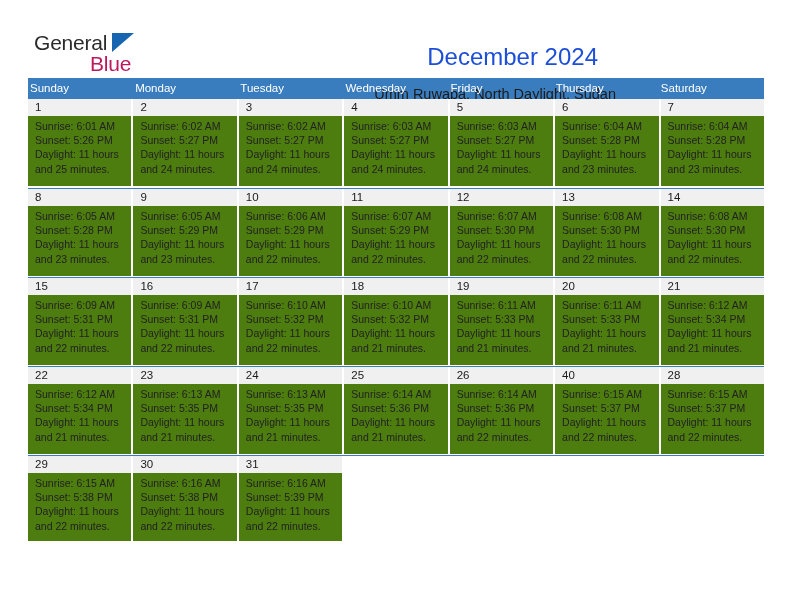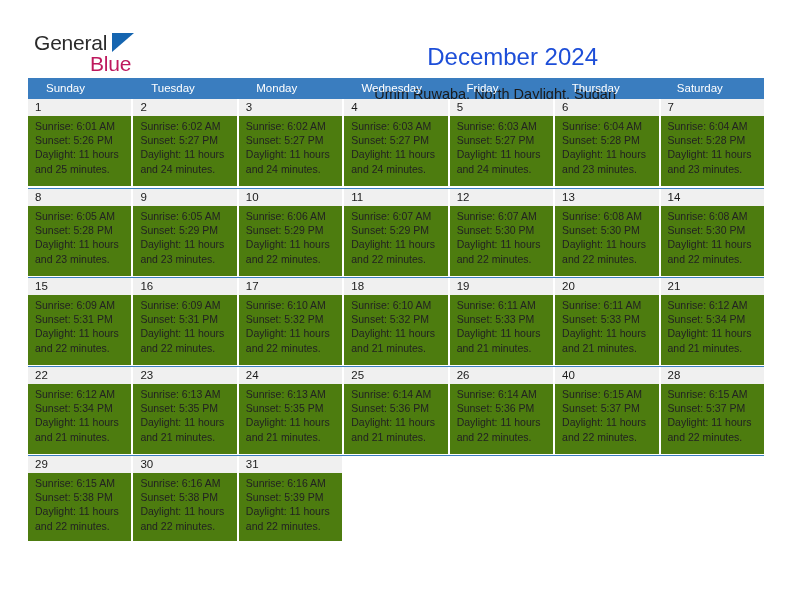--- a/index.html
+++ b/index.html
@@ -92,21 +92,21 @@
   .weekday-row {
     display: flex;
     background: #3a7dbf;
     height: 21px;
   }
   .weekday {
     flex: 1 1 0;
     color: #ffffff;
     font-size: 11.5px;
     line-height: 21px;
-    padding-left: 18px;
+    padding-left: 2px;
     box-sizing: border-box;
     white-space: nowrap;
     overflow: hidden;
   }
 
   .week-row {
     display: flex;
     border-top: 1.5px solid #3a7dbf;
     height: 89px;
     box-sizing: border-box;
@@ -170,22 +170,22 @@
     </div>
     <div class="titles">
       <h1 class="month-title">December 2024</h1>
       <div class="location">Umm Ruwaba, North Daylight, Sudan</div>
     </div>
   </div>
 
   <div class="calendar">
     <div class="weekday-row">
       <div class="weekday">Sunday</div>
+      <div class="weekday">Monday</div>
       <div class="weekday">Tuesday</div>
-      <div class="weekday">Monday</div>
       <div class="weekday">Wednesday</div>
       <div class="weekday">Friday</div>
       <div class="weekday">Thursday</div>
       <div class="weekday">Saturday</div>
     </div>
     <div id="weeks-container">
         <div class="week-row">
           <div class="day-cell filled">
             <div class="daynum">1</div>
             <div class="daybody">

